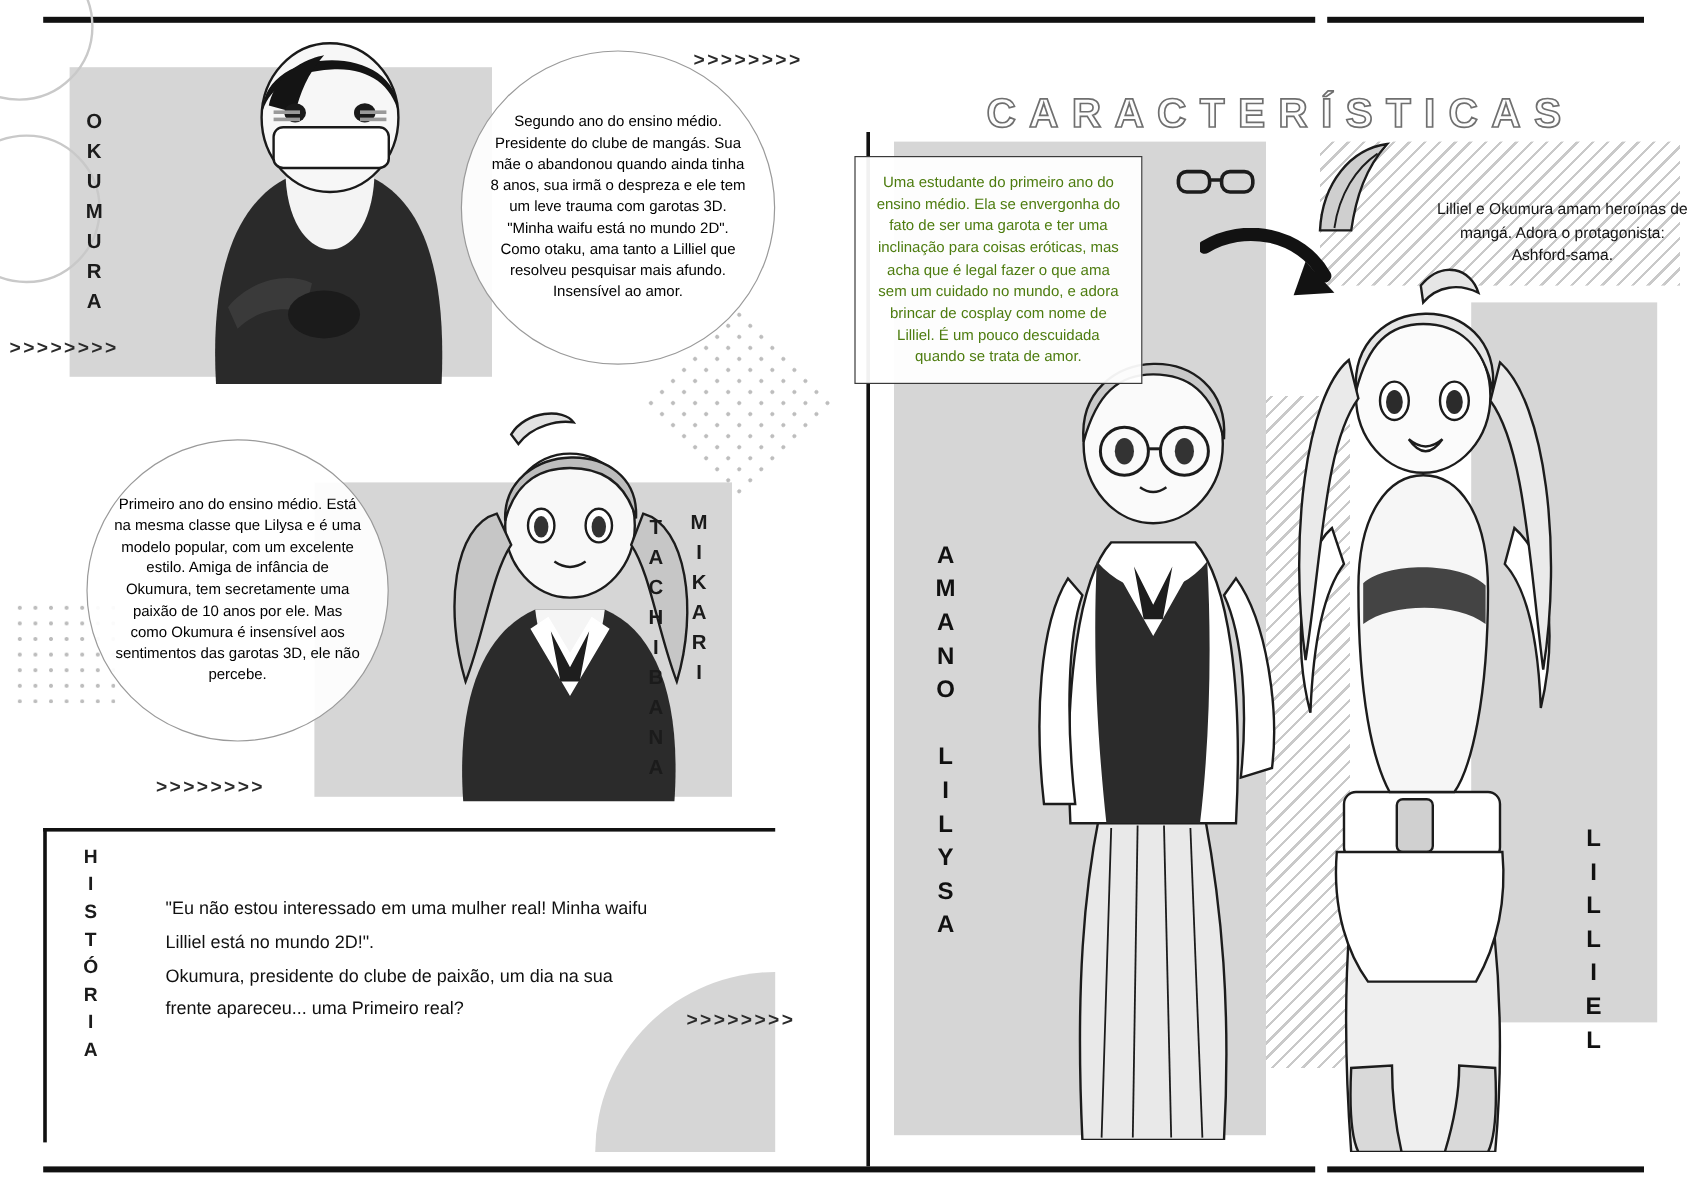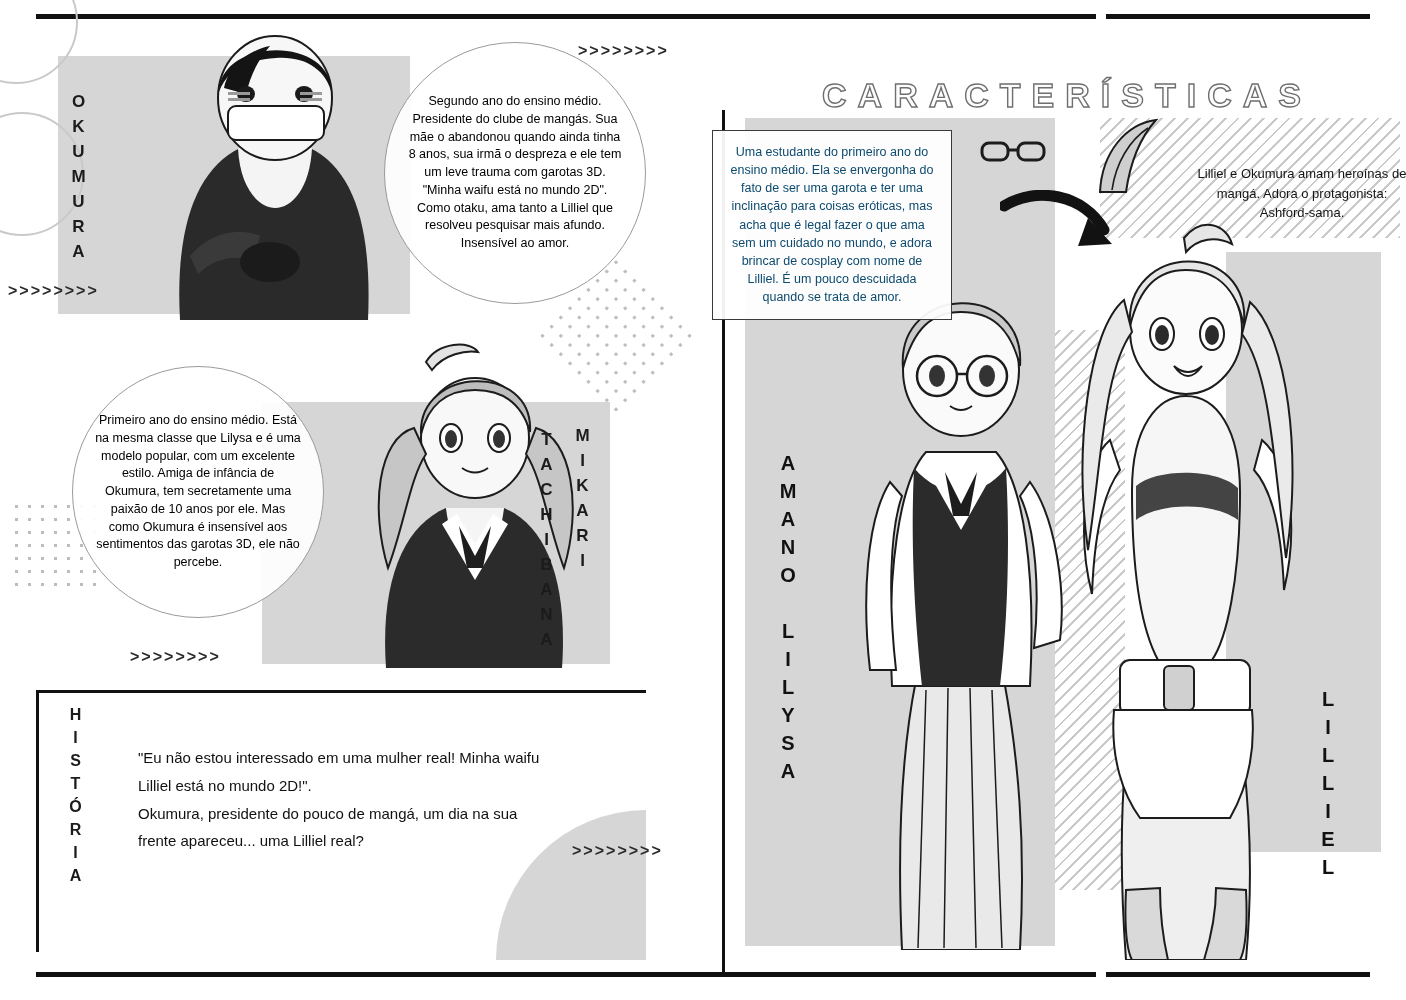--- a/index.html
+++ b/index.html
@@ -133,21 +133,21 @@
     box-sizing: border-box;
     padding: 22px;
   }
   .bub-okumura { left: 384px; top: 42px;  width: 262px; height: 262px; }
   .bub-mikari  { left: 72px;  top: 366px; width: 252px; height: 252px; }
 
   .bubble-box {
     position: absolute;
     border: 1.6px solid #3a3a3a;
     background: rgba(255,255,255,0.94);
-    color: #0c4a6e;
+    color: #4d7c0f;
     text-align: center;
     line-height: 1.45;
     font-size: 12.5px;
     box-sizing: border-box;
     padding: 12px 14px;
   }
   .bub-lilysa  { left: 712px; top: 130px; width: 240px; height: 190px; }
 
   .bubble-plain {
     position: absolute;
@@ -344,17 +344,17 @@
   <div class="vname n-lilliel">LILLIEL</div>
 
   <div class="bubble-box bub-lilysa">Uma estudante do primeiro ano do ensino médio. Ela se envergonha do fato de ser uma garota e ter uma inclinação para coisas eróticas, mas acha que é legal fazer o que ama sem um cuidado no mundo, e adora brincar de cosplay com nome de Lilliel. É um pouco descuidada quando se trata de amor.</div>
   <div class="bubble-plain bub-note">Lilliel e Okumura amam heroínas de mangá. Adora o protagonista: Ashford-sama.</div>
 
   <div class="historia-box"></div>
   <div class="vname n-historia">HISTÓRIA</div>
   <div class="historia-text">
     <p>"Eu não estou interessado em uma mulher real! Minha waifu</p>
     <p>Lilliel está no mundo 2D!".</p>
-    <p>Okumura, presidente do pouco de mangá, um dia na sua</p>
-    <p>frente apareceu... uma Lilliel real?</p>
+    <p>Okumura, presidente do clube de paixão, um dia na sua</p>
+    <p>frente apareceu... uma Primeiro real?</p>
   </div>
 
 </div>
 
 </body></html>

